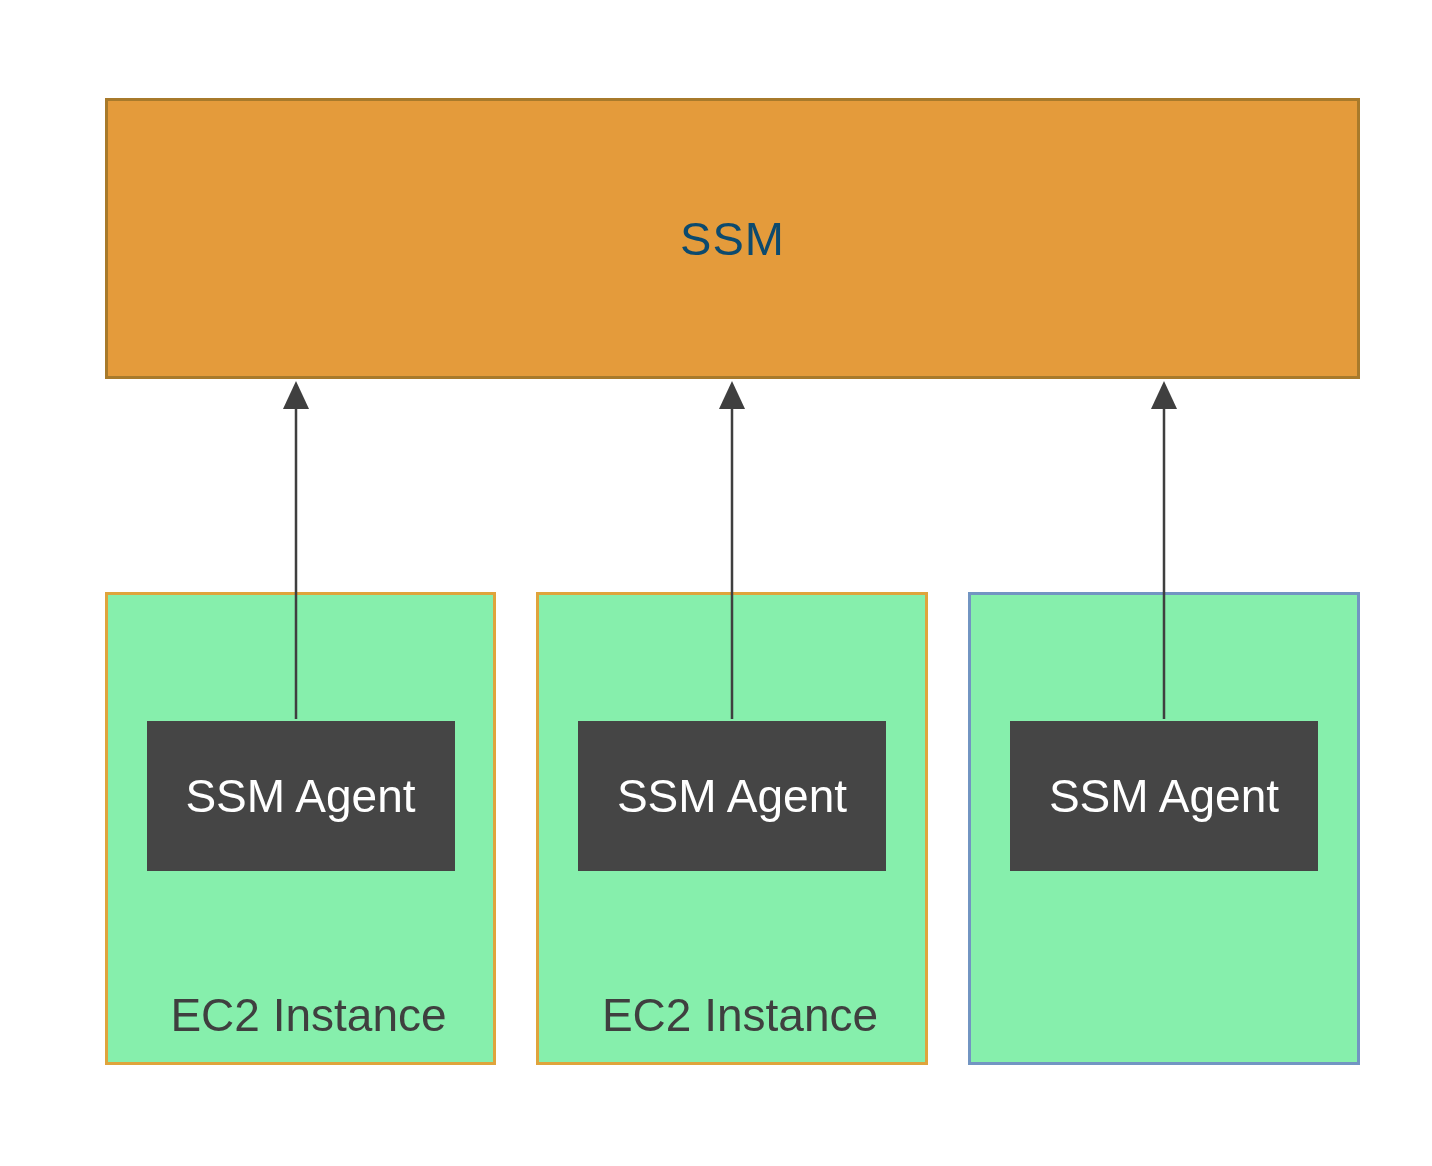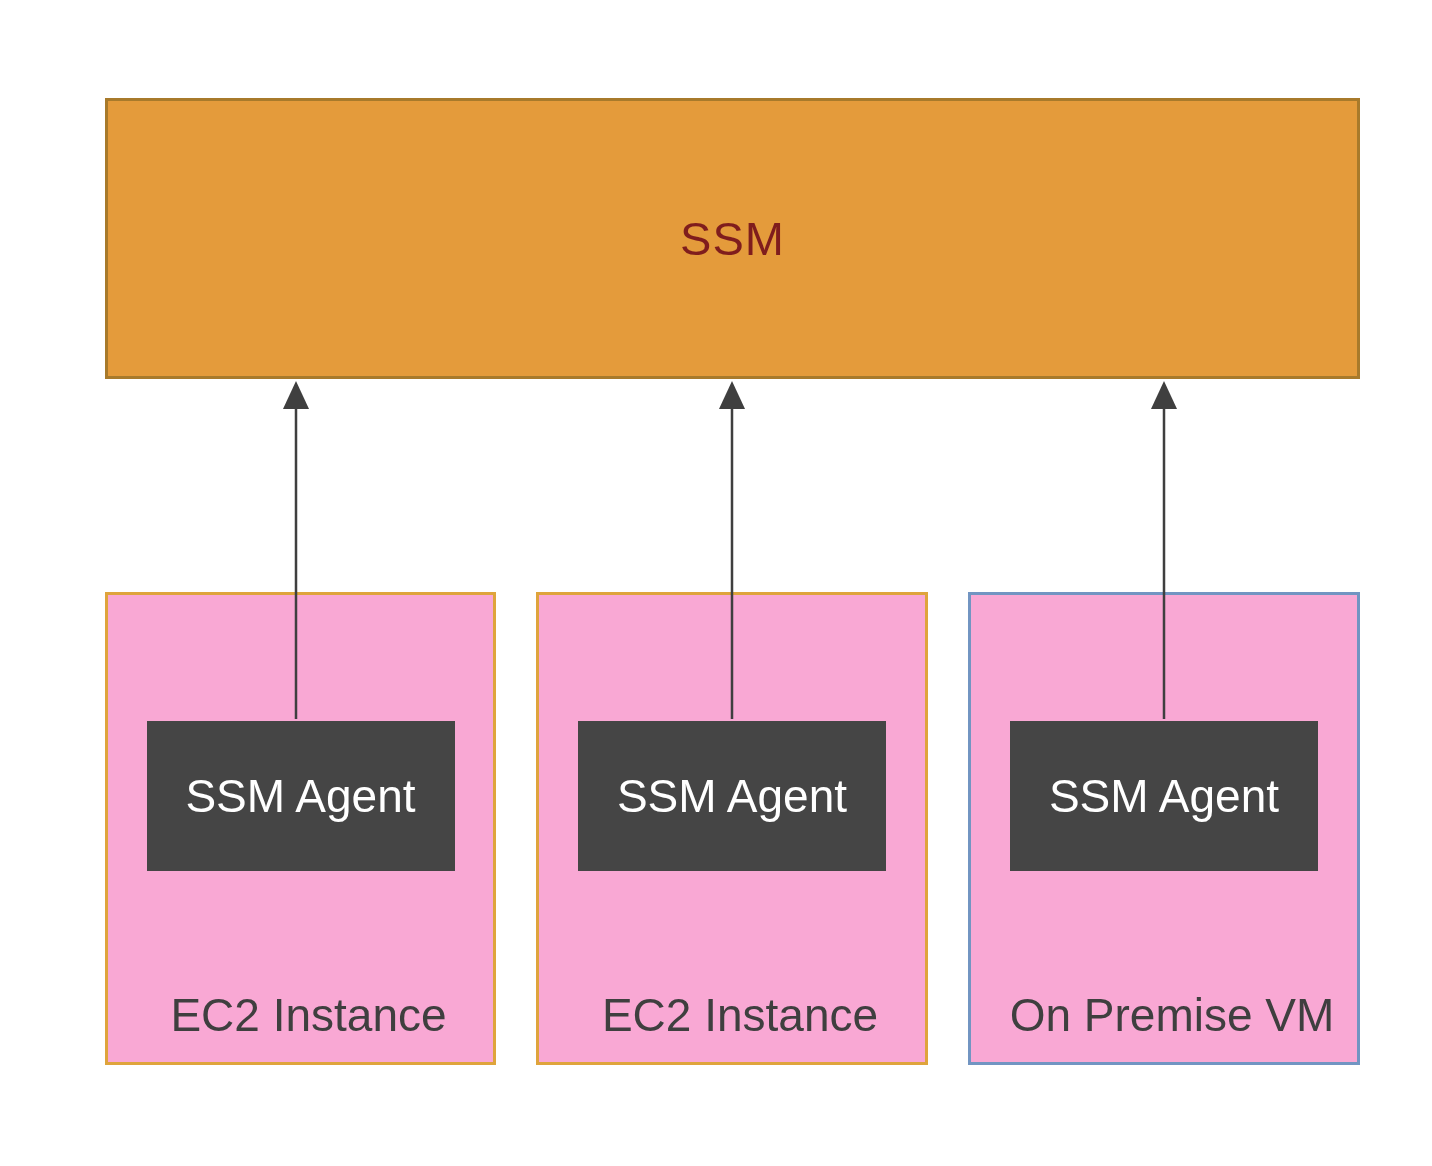--- a/index.html
+++ b/index.html
@@ -22,29 +22,29 @@
     width: 1255px;
     height: 281px;
     background: #E49B3B;
     border: 3px solid #A87A2B;
     box-sizing: border-box;
     display: flex;
     align-items: center;
     justify-content: center;
   }
   .ssm-label {
-    color: #7f1d1d;
+    color: #0c4a6e;
     font-size: 47px;
     letter-spacing: 1px;
   }
   .host {
     position: absolute;
     top: 592px;
     height: 473px;
-    background: #f9a8d4;
+    background: #86efac;
     border: 3px solid #DFA43C;
     box-sizing: border-box;
   }
   .host1 { left: 105px; width: 391px; }
   .host2 { left: 536px; width: 392px; }
   .host3 { left: 968px; width: 392px; }
   .agent {
     position: absolute;
     top: 126px;
     left: 50%;
@@ -98,21 +98,20 @@
     <div class="agent">
       <span class="agent-label">SSM Agent</span>
     </div>
     <div class="host-label">EC2 Instance</div>
   </div>
 
   <div class="host host3" style="border-color: rgb(114, 149, 194);">
     <div class="agent">
       <span class="agent-label">SSM Agent</span>
     </div>
-    <div class="host-label">On Premise VM</div>
   </div>
 
   <svg class="arrows" viewBox="0 0 1432 1166" xmlns="http://www.w3.org/2000/svg">
     <g>
       <line x1="296" y1="407" x2="296" y2="719" stroke="#3F3F3F" stroke-width="2.5"></line>
       <polygon points="296,381 283,409 309,409" fill="#3F3F3F"></polygon>
     </g>
     <g>
       <line x1="732" y1="407" x2="732" y2="719" stroke="#3F3F3F" stroke-width="2.5"></line>
       <polygon points="732,381 719,409 745,409" fill="#3F3F3F"></polygon>

